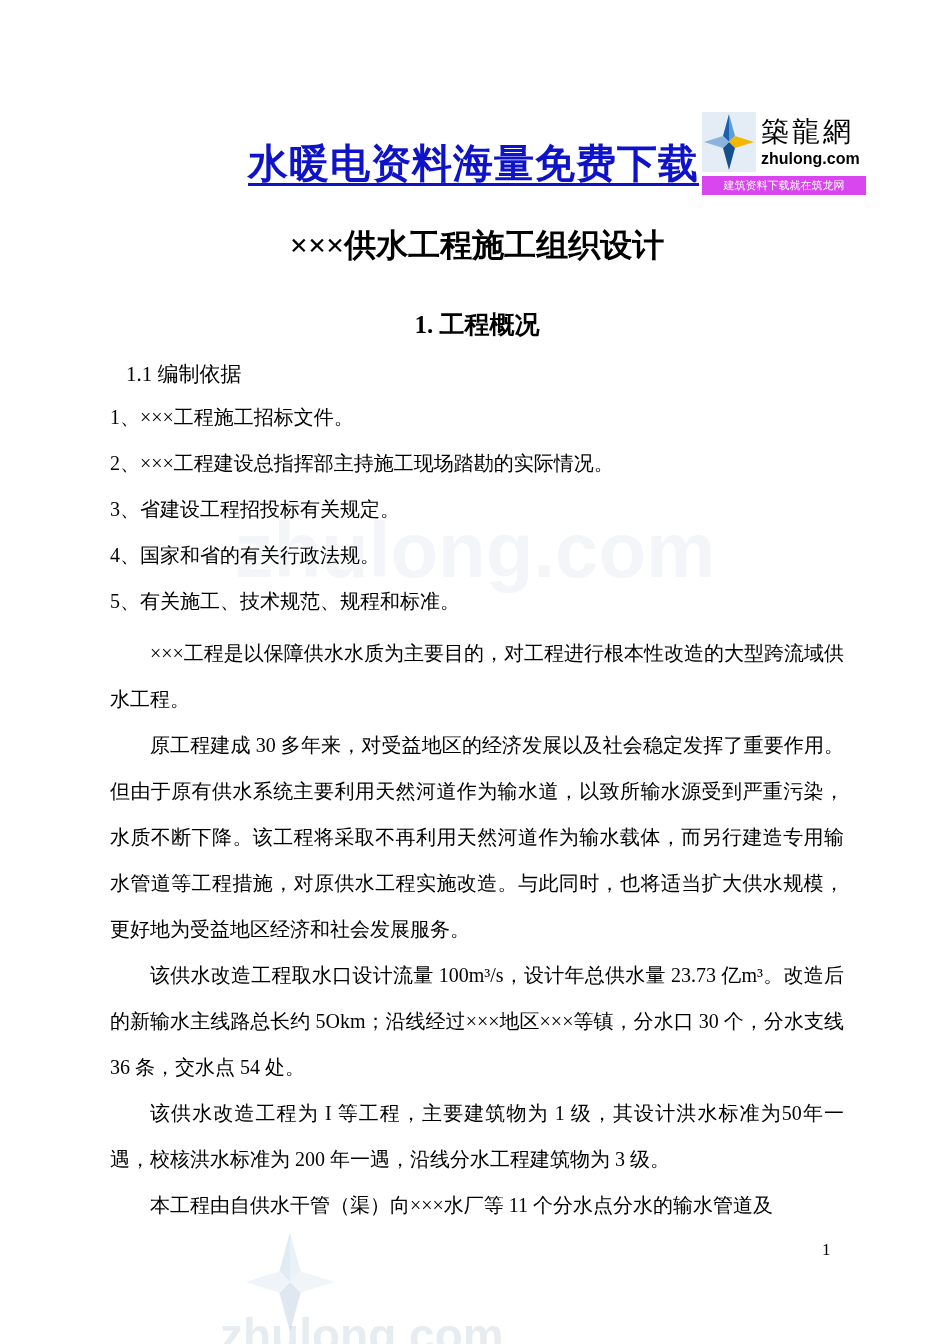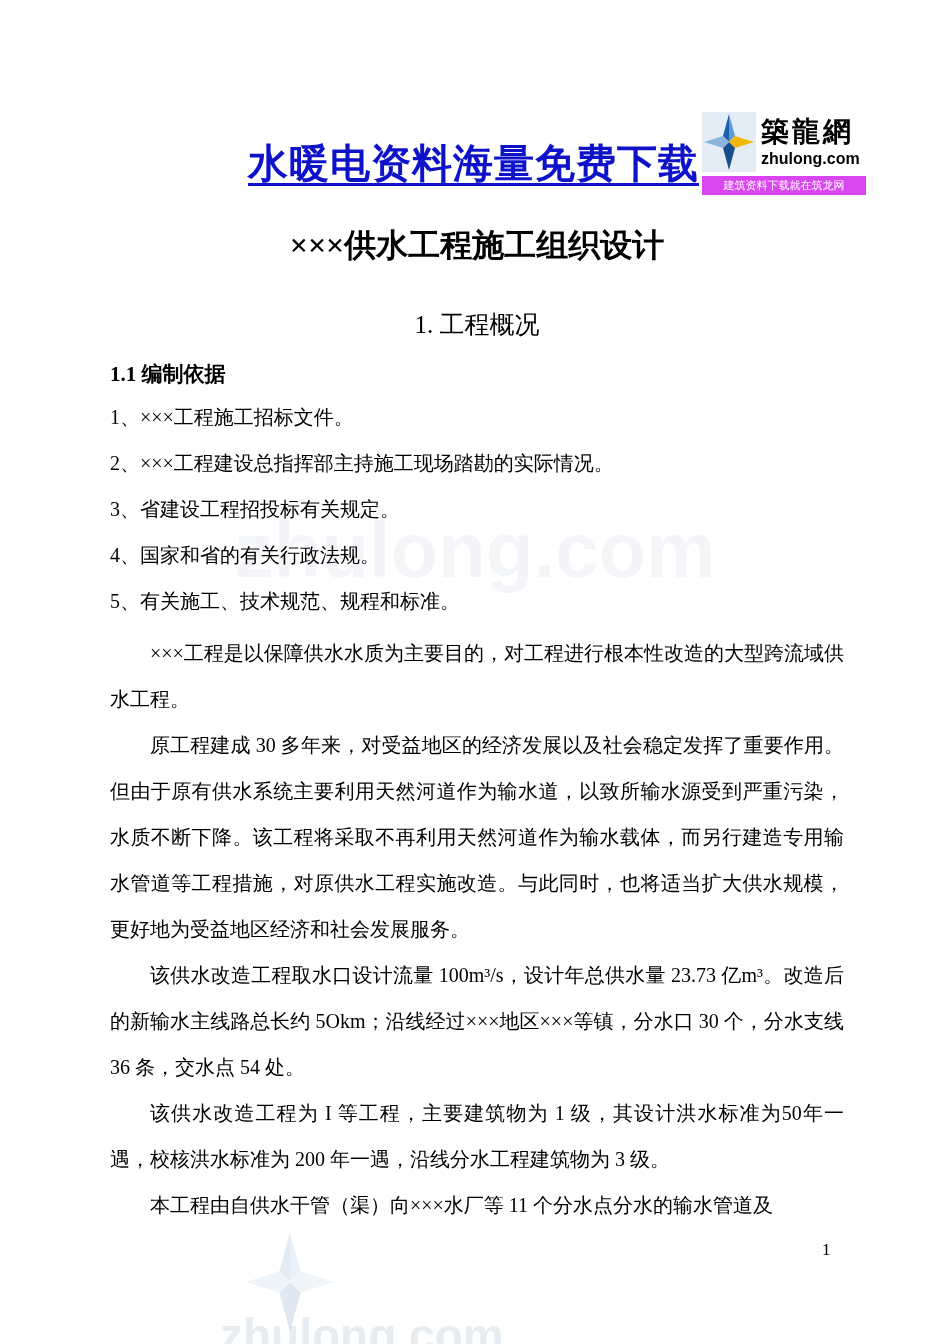--- a/index.html
+++ b/index.html
@@ -37,21 +37,21 @@
     top: 112px;
     left: 702px;
     width: 164px;
     cursor: pointer;
   }
   .logo-top { display: flex; align-items: center; gap: 5px; }
   .logo-icon svg { width: 54px; height: 60px; display: block; }
   .logo-texts { display: flex; flex-direction: column; justify-content: center; }
   .logo-name {
     font-size: 28px;
-    font-weight: bold;
+    font-weight: normal;
     letter-spacing: 3px;
     line-height: 34px;
     font-family: "Liberation Serif", serif;
   }
   .logo-domain {
     font-size: 16px;
     font-weight: bold;
     line-height: 20px;
     font-family: "Liberation Sans", sans-serif;
   }
@@ -79,27 +79,27 @@
     text-align: center;
     font-size: 32px;
     line-height: 58px;
     font-weight: bold;
   }
   .h2 {
     margin: 36px 0 0 0;
     text-align: center;
     font-size: 25px;
     line-height: 30px;
-    font-weight: normal;
+    font-weight: bold;
   }
   .h3 {
-    margin: 20px 0 0 0;
+    margin: 20px 0 0 16px;
     font-size: 21px;
     line-height: 28px;
-    font-weight: bold;
+    font-weight: normal;
   }
   .h3-second { margin-top: 16px; }
   .item {
     margin: 13px 0 0 0;
     font-size: 20px;
     line-height: 33px;
   }
   .body-para {
     margin: 0;
     font-size: 20px;

